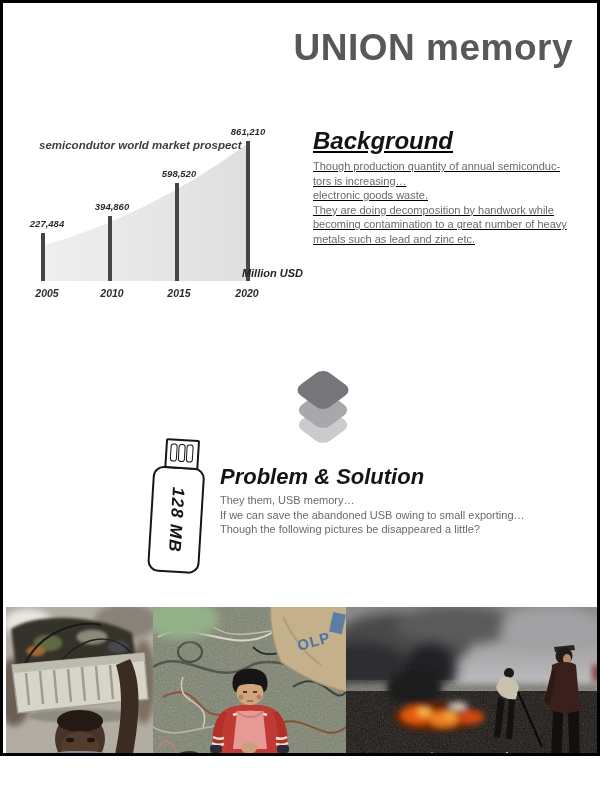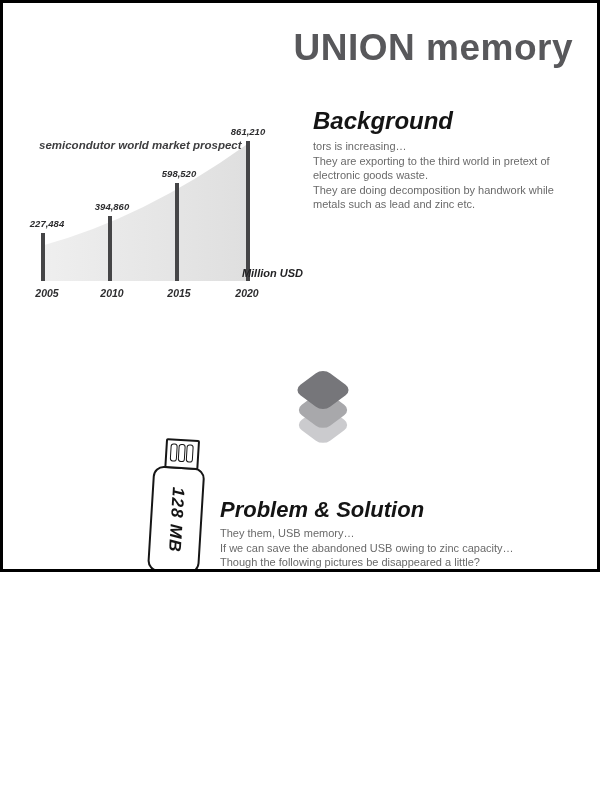--- a/index.html
+++ b/index.html
@@ -1,35 +1,35 @@
 <!DOCTYPE html>
 <html><head>
 <meta charset="utf-8">
 <style>
   html,body{margin:0;padding:0;background:#fff;}
-  #page{position:relative;width:600px;height:572px;box-sizing:border-box;
+  #page{position:relative;width:600px;height:756px;box-sizing:border-box;
         border:3px solid #000;background:#fff;overflow:hidden;
         font-family:"Liberation Sans",sans-serif;}
 
   
   .main-title{position:absolute;top:24px;right:24px;font-size:37px;font-weight:bold;
               color:#58585b;letter-spacing:.5px;white-space:nowrap;}
 
   
   .chart-wrap{position:absolute;left:20px;top:118px;width:300px;height:186px;}
   .chart-wrap svg{overflow:visible;}
   .c-title{font:bold italic 11.5px "Liberation Sans",sans-serif;fill:#3d3d3f;}
   .c-val{font:bold italic 9.5px "Liberation Sans",sans-serif;fill:#2d2d2f;}
   .c-year{font:bold italic 10.5px "Liberation Sans",sans-serif;fill:#2d2d2f;}
   .c-unit{font:bold italic 11px "Liberation Sans",sans-serif;fill:#232325;}
 
   
   .section{position:absolute;}
-  .sec-bg{left:310px;top:104px;width:278px;}
-  .sec-pb{left:217px;top:494px;width:372px;}
+  .sec-bg{left:310px;top:124px;width:278px;text-decoration:underline;}
+  .sec-pb{left:217px;top:461px;width:372px;}
   .sec-heading{font-style:italic;font-weight:bold;color:#141414;}
   .sec-bg .sec-heading{font-size:24px;margin:0 0 4px 0;}
   .sec-pb .sec-heading{font-size:22px;margin:0 0 3px 0;}
   .sec-line{font-size:11px;color:#6a6a6a;line-height:14.6px;white-space:nowrap;}
 
   
   .diamond{position:absolute;border-radius:10px;
            transform:scaleY(0.74) rotate(45deg);}
   .d-top{left:299px;top:366px;width:42px;height:42px;background:#76767a;z-index:3;}
   .d-mid{left:300px;top:387px;width:40px;height:40px;background:#a8a8ab;z-index:2;}
@@ -80,24 +80,25 @@
       <text class="c-year" x="24" y="176" text-anchor="middle">2005</text>
       <text class="c-year" x="89" y="176" text-anchor="middle">2010</text>
       <text class="c-year" x="156" y="176" text-anchor="middle">2015</text>
       <text class="c-year" x="224" y="176" text-anchor="middle">2020</text>
       <text class="c-unit" x="280" y="156" text-anchor="end">Million USD</text>
     </svg>
   </div>
 
   <div class="section sec-bg">
     <div class="sec-heading">Background</div>
+    <div class="sec-line">Though production quantity of annual semiconduc-</div>
     <div class="sec-line">tors is increasing…</div>
-    <div class="sec-line">They are exporting to the third world in pretext of</div>
     <div class="sec-line">electronic goods waste.</div>
     <div class="sec-line">They are doing decomposition by handwork while</div>
+    <div class="sec-line">becoming contamination to a great number of heavy</div>
     <div class="sec-line">metals such as lead and zinc etc.</div>
   </div>
 
   <div>
     <div class="diamond d-bot"></div>
     <div class="diamond d-mid"></div>
     <div class="diamond d-top"></div>
   </div>
 
   <div class="usb">
@@ -107,21 +108,21 @@
       <span class="usb-slot s3"></span>
     </div>
     <div class="usb-body">
       <span class="usb-cap">128 MB</span>
     </div>
   </div>
 
   <div class="section sec-pb">
     <div class="sec-heading">Problem &amp; Solution</div>
     <div class="sec-line">They them, USB memory…</div>
-    <div class="sec-line">If we can save the abandoned USB owing to zinc capacity…</div>
+    <div class="sec-line">If we can save the abandoned USB owing to small exporting…</div>
     <div class="sec-line">Though the following pictures be disappeared a little?</div>
   </div>
 
   <div class="photos">
 
     <svg width="147" viewBox="0 0 147 193" preserveAspectRatio="none">
       <defs>
         <filter id="p1b" x="-40%" y="-40%" width="180%" height="180%">
             <feGaussianBlur stdDeviation="3"></feGaussianBlur>
           </filter>

